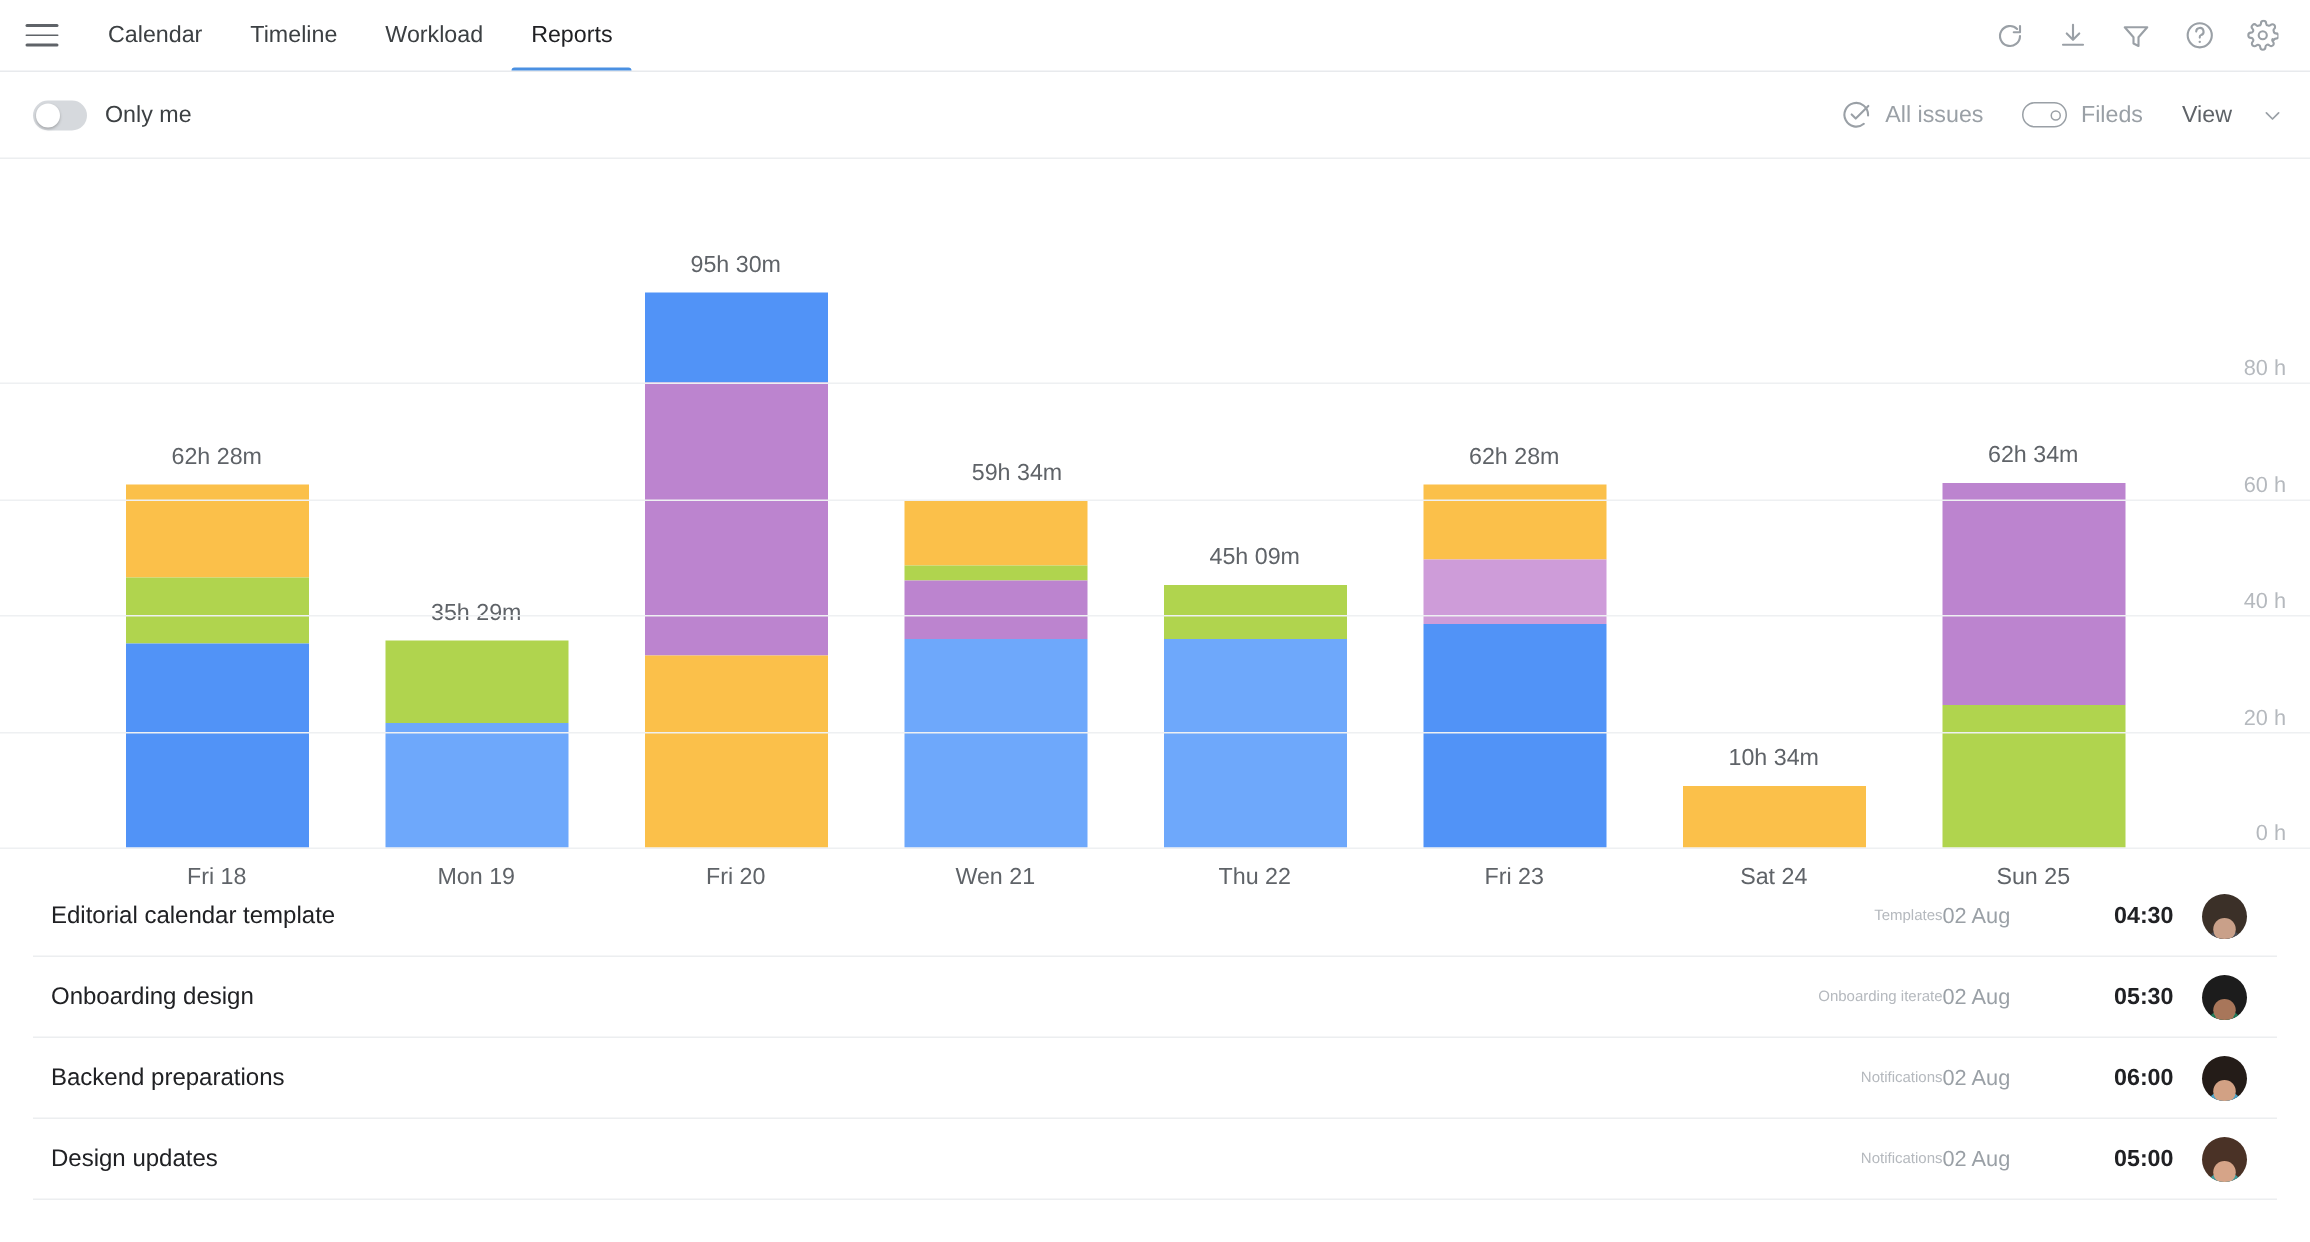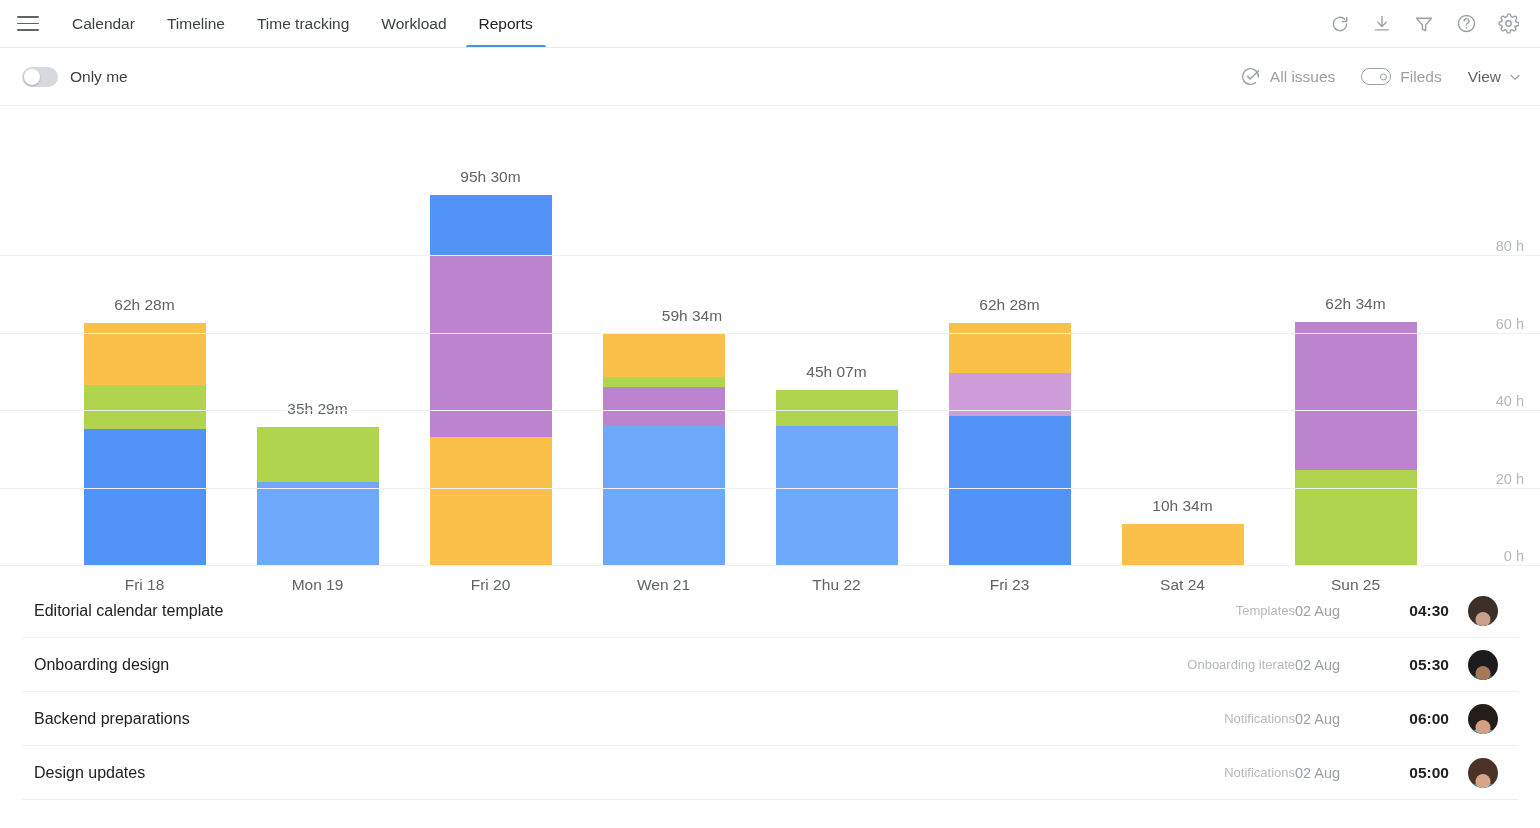--- a/index.html
+++ b/index.html
@@ -126,21 +126,21 @@
     flex: none;
   }
   .mini-toggle .mk {
     position: absolute;
     top: 50%; right: 3px;
     transform: translateY(-50%);
     width: 7px; height: 7px;
     border-radius: 50%;
     border: 1.5px solid #9aa0a6;
   }
-  .view-item { color: #5f6368; gap: 7px; }
+  .view-item { color: #5f6368; gap: 20px; }
 
   
   .chart-area {
     position: relative;
     height: 450px;
     padding: 0;
   }
   .plot {
     position: absolute;
     left: 0; right: 0;
@@ -212,21 +212,21 @@
   .task-row {
     height: 54px;
     display: flex;
     align-items: center;
     padding: 0 20px 0 12px;
     border-bottom: 1px solid #eceef0;
     cursor: pointer;
   }
   .task-title { font-size: 16px; color: #202124; }
   .task-meta { margin-left: auto; display: flex; align-items: center; }
-  .task-tag { font-size: 13px; color: #b5b9be; white-space: nowrap; text-align: center; }
+  .task-tag { font-size: 10px; color: #b5b9be; white-space: nowrap; text-align: center; }
   .task-date { font-size: 14.5px; color: #9aa0a6; width: 86px; }
   .task-time { font-size: 15.5px; font-weight: bold; color: #202124; width: 68px; text-align: right; }
   .avatar {
     width: 30px; height: 30px;
     border-radius: 50%;
     margin-left: 19px;
     flex: none;
     overflow: hidden;
     position: relative;
     background: #d7dce1;
@@ -255,21 +255,20 @@
   <div class="hamburger">
     <div class="bars">
         <span></span>
         <span></span>
         <span></span>
       </div>
   </div>
   <div class="nav-tabs" id="nav-tabs">
       <div class="nav-tab">Calendar</div>
       <div class="nav-tab">Timeline</div>
-      <div class="nav-tab">Time tracking</div>
       <div class="nav-tab">Workload</div>
       <div class="nav-tab active">Reports</div>
     </div>
   <div class="topbar-icons">
     <div class="ticon">
       <svg width="20" height="20" viewBox="0 0 24 24" fill="none" stroke="currentColor" stroke-width="1.7" stroke-linecap="round" stroke-linejoin="round">
         <path d="M20 12a8 8 0 1 1-2.34-5.66"></path>
           <polyline points="20 4 20 9 15 9"></polyline>
       </svg>
     </div>
@@ -354,26 +353,26 @@
           <div class="seg" style="height: 182.125px; background: rgb(188, 132, 207);"></div>
           <div class="seg" style="height: 60.0625px; background: rgb(81, 147, 247);"></div>
         </div>
         <div class="bar-total" style="left: 490.5px; bottom: 379.062px;">95h 30m</div>
         <div class="bar-group" style="left: 602.5px; width: 122px; height: 230.562px;">
           <div class="seg" style="height: 139.5px; background: rgb(110, 168, 251);"></div>
           <div class="seg" style="height: 38.75px; background: rgb(188, 132, 207);"></div>
           <div class="seg" style="height: 9.6875px; background: rgb(176, 212, 78);"></div>
           <div class="seg" style="height: 42.625px; background: rgb(251, 192, 74);"></div>
         </div>
-        <div class="bar-total" style="left: 692px; bottom: 239.562px;">59h 34m</div>
+        <div class="bar-total" style="left: 678px; bottom: 239.562px;">59h 34m</div>
         <div class="bar-group" style="left: 775.5px; width: 122px; height: 174.762px;">
           <div class="seg" style="height: 139.5px; background: rgb(110, 168, 251);"></div>
           <div class="seg" style="height: 35.2625px; background: rgb(176, 212, 78);"></div>
         </div>
-        <div class="bar-total" style="left: 836.5px; bottom: 183.762px;">45h 07m</div>
+        <div class="bar-total" style="left: 836.5px; bottom: 183.762px;">45h 09m</div>
         <div class="bar-group" style="left: 948.5px; width: 122px; height: 242.188px;">
           <div class="seg" style="height: 149.188px; background: rgb(81, 147, 247);"></div>
           <div class="seg" style="height: 42.625px; background: rgb(206, 156, 217);"></div>
           <div class="seg" style="height: 50.375px; background: rgb(251, 192, 74);"></div>
         </div>
         <div class="bar-total" style="left: 1009.5px; bottom: 251.188px;">62h 28m</div>
         <div class="bar-group" style="left: 1121.5px; width: 122px; height: 40.9588px;">
           <div class="seg" style="height: 40.9588px; background: rgb(251, 192, 74);"></div>
         </div>
         <div class="bar-total" style="left: 1182.5px; bottom: 49.9588px; margin-top: 16px;">10h 34m</div>

